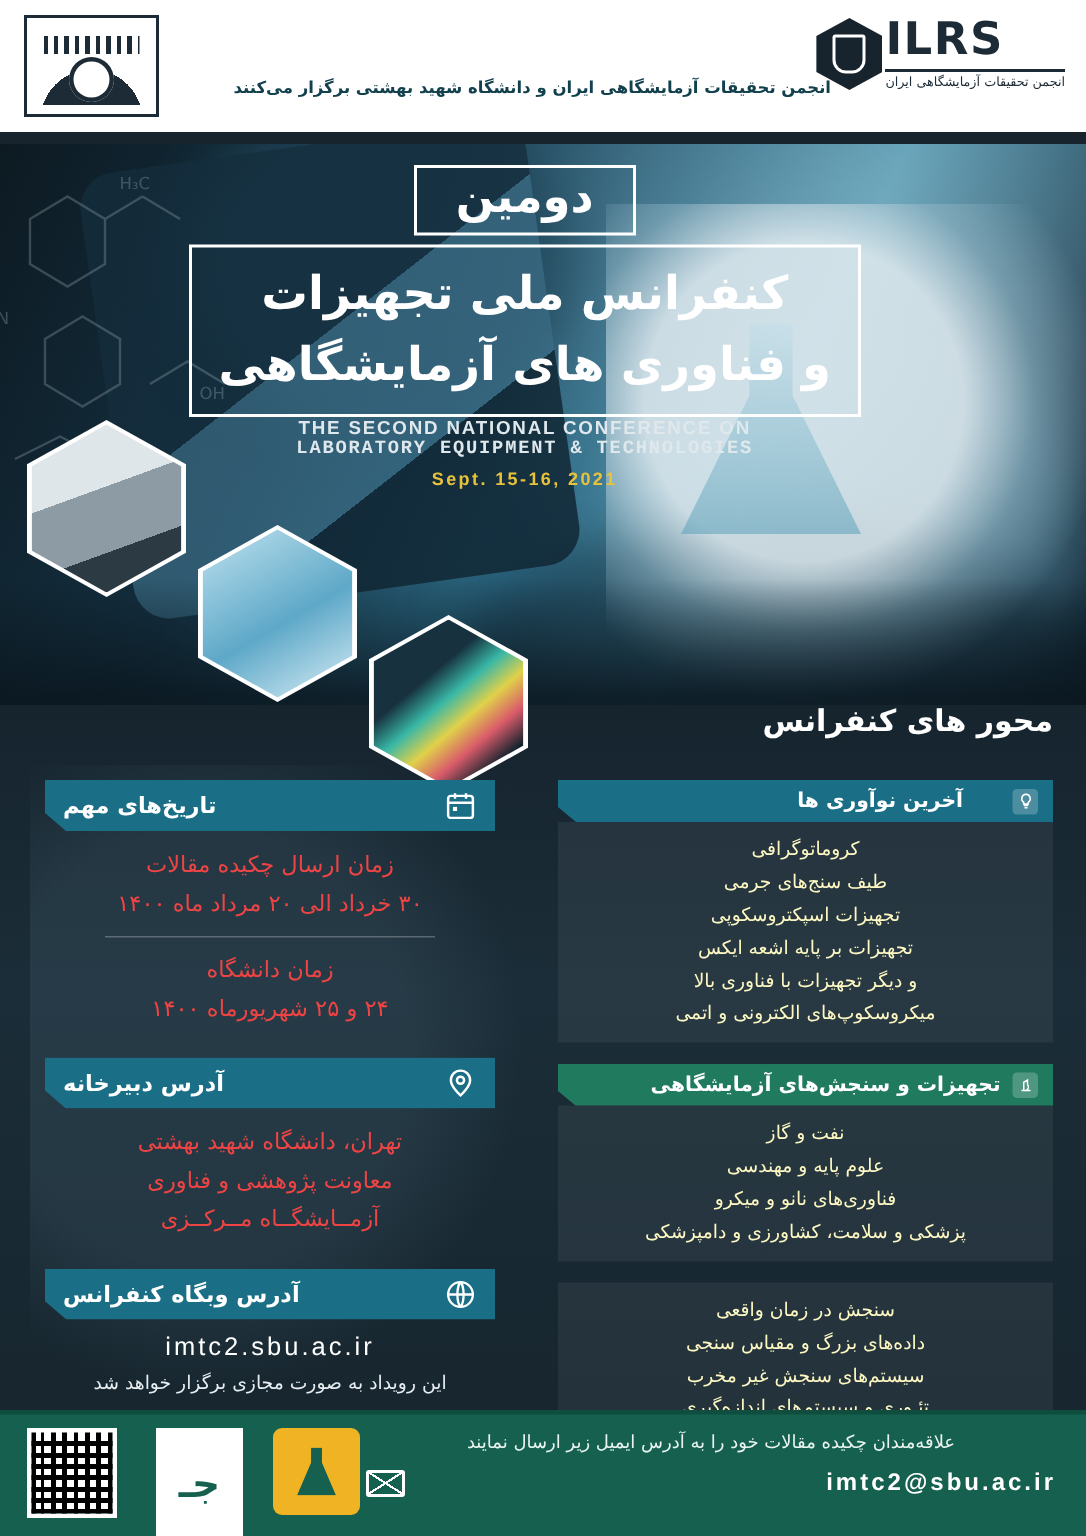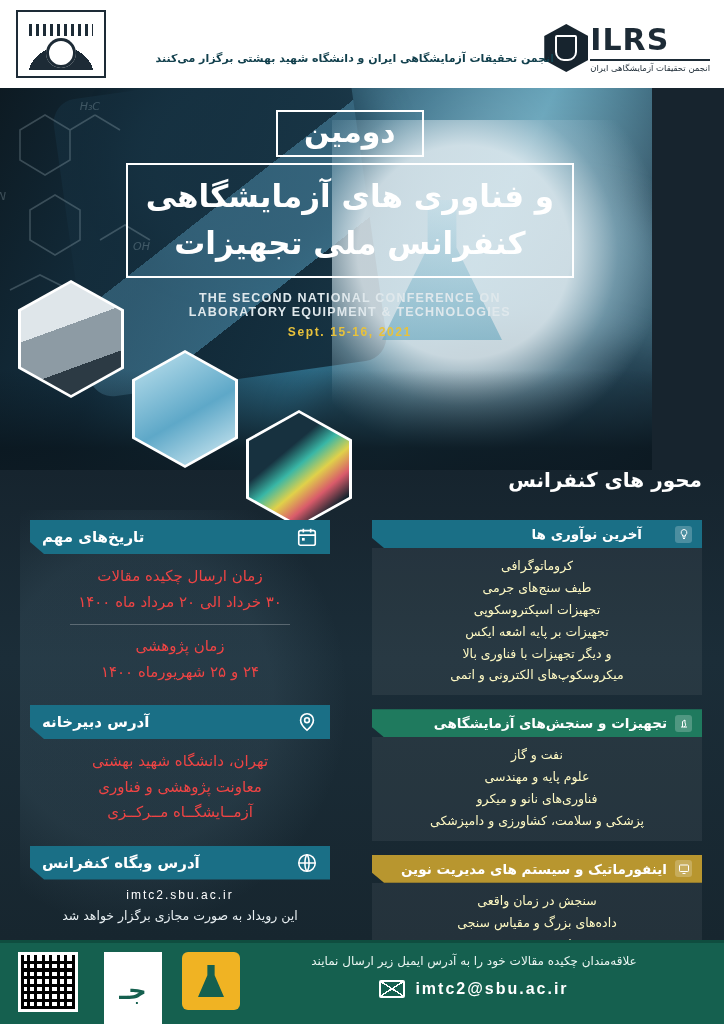--- a/index.html
+++ b/index.html
@@ -17,23 +17,22 @@
   }
 
   
   .header-band {
     position: absolute; top: 0; left: 0; width: 724px; height: 88px;
     background: #ffffff;
     z-index: 8;
   }
   .ilrs-logo {
     position: absolute; top: 12px; right: 14px;
-    display: flex; align-items: flex-end; gap: 2px;
+    display: flex; align-items: flex-start; gap: 2px;
     direction: ltr;
-    margin-top: 12px;
   }
   .ilrs-mark {
     width: 44px; height: 48px;
     background: #17242e;
     clip-path: polygon(50% 0%, 100% 25%, 100% 75%, 50% 100%, 0% 75%, 0% 25%);
     position: relative;
   }
   .ilrs-mark::after{
     content:"";
     position:absolute; left:50%; top:50%;
@@ -79,26 +78,25 @@
   .sbu-inner::after {
     content: "";
     position: absolute; left: 50%; top: 20px; transform: translateX(-50%);
     width: 30px; height: 30px; border-radius: 50%;
     background: #ffffff;
     box-shadow: 0 0 0 3px #1d2b36 inset;
   }
 
   
   .hero {
-    position: absolute; top: 80px; left: 0; width: 652px; height: 420px;
+    position: absolute; top: 96px; left: 0; width: 724px; height: 420px;
     background:
       radial-gradient(circle at 78% 22%, rgba(255,255,255,.20) 0 10%, transparent 42%),
       linear-gradient(115deg, #0d1a22 0%, #143041 28%, #2d6b86 52%, #4b93ad 66%, #1b3d50 86%, #0e1d27 100%);
     overflow: hidden;
-    font-style: italic;
   }
   .hero .chem {
     position: absolute; left: 0; top: 10px; width: 250px; height: 260px;
     opacity: .28;
   }
   .hero .blurshape {
     position: absolute; border-radius: 50%;
     filter: blur(18px);
   }
   .bs1 { left: 120px; top: -30px; width: 260px; height: 220px; background: rgba(32,70,90,.75); }
@@ -143,27 +141,27 @@
   .t-main {
     border: 2px solid #ffffff;
     color: #ffffff;
     font-size: 31px; font-weight: bold;
     line-height: 1.5;
     padding: 8px 18px 10px;
     min-width: 360px;
   }
   .t-en1 {
     color: #dfe8ec; font-size: 12.5px; font-weight: bold;
-    letter-spacing: 1.2px; margin-top: 13px; direction: ltr;
+    letter-spacing: 1.2px; margin-top: 0; direction: ltr;
     font-family: "Liberation Sans", sans-serif;
   }
   .t-en2 {
     color: #dfe8ec; font-size: 12.5px; font-weight: bold;
     letter-spacing: 1.2px; direction: ltr;
-    font-family: Liberation Sans, sans-serif;
+    font-family: Liberation Mono, monospace;
   }
   .t-date {
     color: #e8c23b; font-size: 12px; font-weight: bold; letter-spacing: 1.6px;
     margin-top: 6px; direction: ltr;
     font-family: "Liberation Sans", sans-serif;
   }
 
   
   .hexrow { position: absolute; left: 10px; top: 360px; z-index: 6; }
   .hex {
@@ -210,21 +208,21 @@
     display: flex; align-items: center; justify-content: space-between;
     padding: 0 12px; color: #fff;
     clip-path: polygon(0 0, 100% 0, 100% 100%, 14px 100%, 0 calc(100% - 12px));
   }
   .lbar .ttl { font-size: 15px; font-weight: bold; }
   .lbody { padding: 10px 6px 4px; color: #ef4444; text-align: center; }
   .lbody .l1 { font-size: 15px; line-height: 1.7; }
   .lbody .l2 { font-size: 15px; line-height: 1.7; }
   .divider { height: 1px; background: rgba(255,255,255,.25); margin: 9px 34px; }
   .web-link {
-    color: #ffffff; font-size: 12px; letter-spacing: 2px; direction: ltr;
+    color: #ffffff; font-size: 17px; letter-spacing: 2px; direction: ltr;
     text-align: center; margin-top: 8px;
     font-family: "Liberation Sans", sans-serif;
   }
   .web-note { color: #e7eef1; font-size: 12.5px; text-align: center; margin-top: 6px; }
 
   .ic {
     width: 22px; height: 22px; display: inline-block; position: relative;
   }
   .ic svg { width: 22px; height: 22px; display: block; }
 
@@ -285,21 +283,21 @@
     width: 26px; height: 32px;
     background: #15604f;
     clip-path: polygon(36% 0, 64% 0, 64% 32%, 100% 100%, 0 100%, 36% 32%);
   }
   .f-text {
     position: absolute; right: 20px; top: 14px; width: 460px;
     color: #eaf5f1; font-size: 12px; text-align: center; direction: rtl;
   }
   .f-mail {
     position: absolute; right: 20px; top: 40px; width: 460px;
-    display: flex; align-items: center; justify-content: center; gap: 10px;
+    display: flex; align-items: center; justify-content: space-between; gap: 10px;
     direction: ltr;
   }
   .f-mail .addr {
     color: #ffffff; font-size: 16px; letter-spacing: 2px; font-weight: bold;
     font-family: "Liberation Sans", sans-serif;
   }
   .envelope {
     width: 26px; height: 18px; border: 2px solid #ffffff; border-radius: 2px;
     position: relative;
   }
@@ -343,22 +341,22 @@
         <text x="6" y="110">H₂N</text>
         <text x="150" y="160">OH</text>
       </g>
     </svg>
     <div class="hero-bottom-dark"></div>
   </div>
 
   <div class="title-wrap">
     <div class="t-dovomin">دومین</div>
     <div class="t-main">
+      <div>کنفرانس  ملی تجهیزات</div>
       <div>و فناوری های آزمایشگاهی</div>
-      <div>کنفرانس  ملی تجهیزات</div>
     </div>
     <div class="t-en1">THE SECOND  NATIONAL  CONFERENCE ON</div>
     <div class="t-en2">LABORATORY EQUIPMENT  &amp; TECHNOLOGIES</div>
     <div class="t-date">Sept. 15-16, 2021</div>
   </div>
 
   <div class="hexrow">
     <div class="hex hex-b hx1">
         <div class="hex-i"></div>
       </div>
@@ -399,21 +397,21 @@
             <path d="M3 10h18M8 3v4M16 3v4"></path>
             <rect x="6.5" y="13" width="3" height="3" fill="#ffffff" stroke="none"></rect>
           </svg>
         </span>
         <span class="ttl">تاریخ‌های مهم</span>
       </div>
       <div class="lbody">
         <div class="l1">زمان ارسال چکیده مقالات</div>
         <div class="l1">۳۰ خرداد الی ۲۰ مرداد ماه ۱۴۰۰</div>
         <div class="divider"></div>
-        <div class="l2">زمان پژوهشی</div>
+        <div class="l2">زمان دانشگاه</div>
         <div class="l2">۲۴ و ۲۵ شهریورماه ۱۴۰۰</div>
       </div>
     </div>
 
     <div style="margin-top:16px">
       <div class="lbar">
         <span class="ic">
           <svg viewBox="0 0 24 24" fill="none" stroke="#ffffff" stroke-width="1.8">
             <path d="M12 21s7-6.2 7-11a7 7 0 1 0-14 0c0 4.8 7 11 7 11z"></path>
             <circle cx="12" cy="10" r="2.6"></circle>
@@ -475,29 +473,20 @@
       </div>
       <div class="card-body">
         <div>نفت و گاز</div>
         <div>علوم پایه و مهندسی</div>
         <div>فناوری‌های نانو و میکرو</div>
         <div>پزشکی و سلامت، کشاورزی و دامپزشکی</div>
       </div>
     </div>
 
     <div class="card">
-      <div class="card-head ch-gold">
-        <span class="sq">
-          <svg viewBox="0 0 24 24" width="12" height="12" fill="none" stroke="#ffffff" stroke-width="2">
-            <rect x="3" y="4" width="18" height="13" rx="1.5"></rect>
-            <path d="M9 21h6"></path>
-          </svg>
-        </span>
-        <span>اینفورماتیک و سیستم های مدیریت نوین</span>
-      </div>
       <div class="card-body">
         <div>سنجش در زمان واقعی</div>
         <div>داده‌های بزرگ و مقیاس سنجی</div>
         <div>سیستم‌های سنجش غیر مخرب</div>
         <div>تئـوری و سیستم‌های اندازه‌گیری</div>
         <div>تجهیزات و سیستم‌های لیزری و پلاسما</div>
         <div>سیستم‌های جمـع آوری داده های علمی</div>
         <div>سیستم‌های سنـجش اپتیـک و فیبر نوری</div>
 
       </div>

